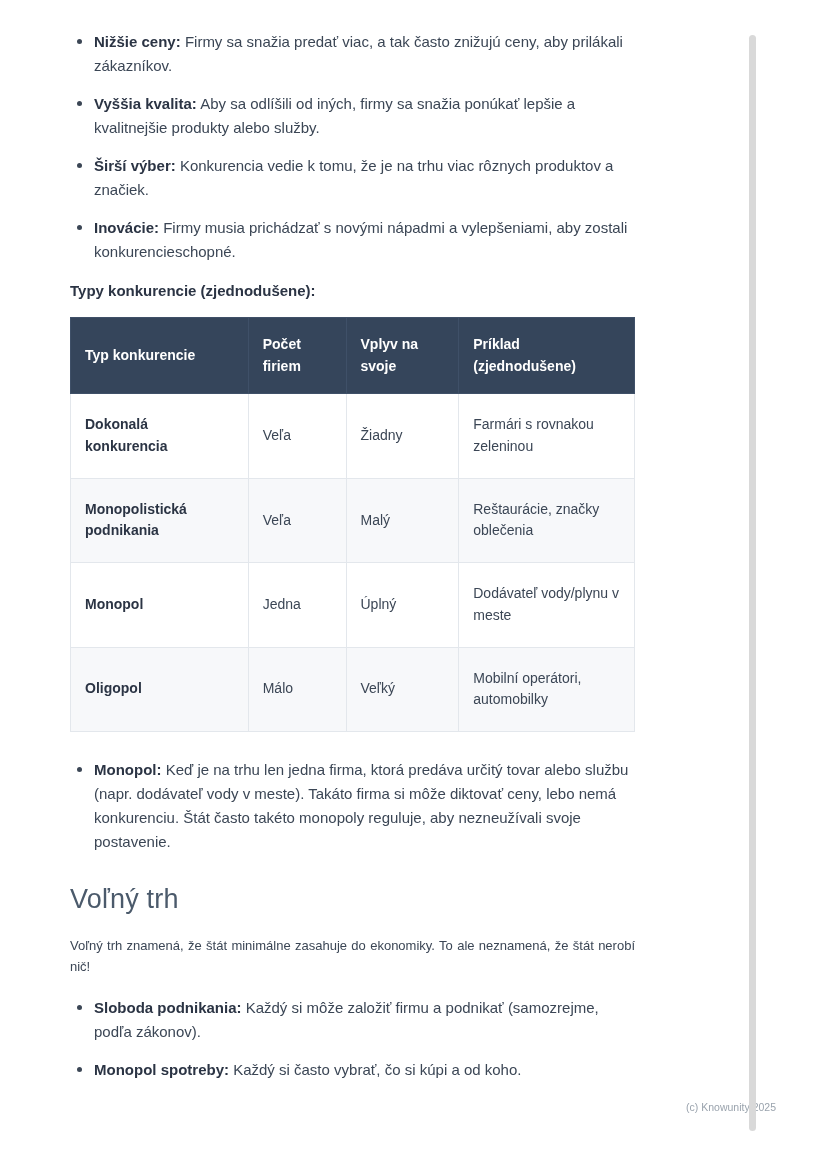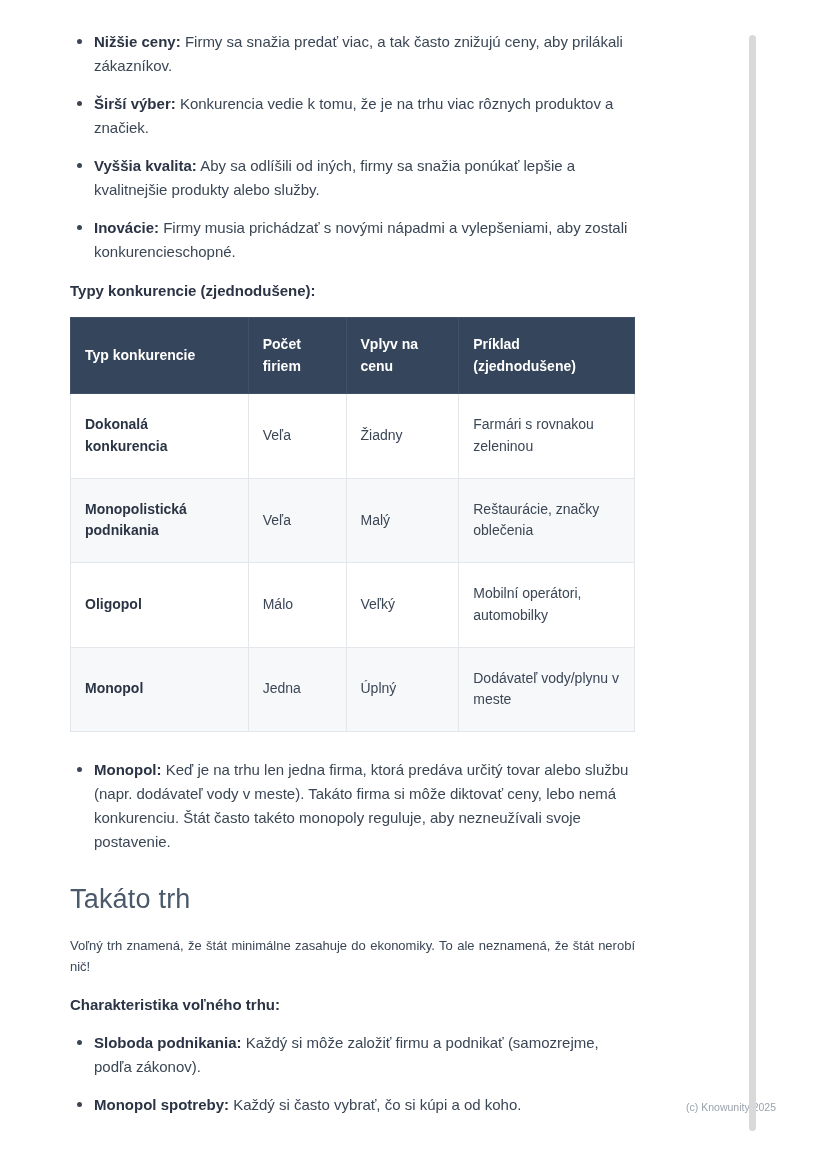--- a/index.html
+++ b/index.html
@@ -119,83 +119,82 @@
 <div class="page">
   <div class="content">
 
     <ul class="bullets">
       <li>
         <span class="bullet-dot"></span>
         <span class="lead">Nižšie ceny:</span><span> Firmy sa snažia predať viac, a tak často znižujú ceny, aby prilákali zákazníkov.</span>
       </li>
       <li>
         <span class="bullet-dot"></span>
+        <span class="lead">Vyššia kvalita:</span><span> Aby sa odlíšili od iných, firmy sa snažia ponúkať lepšie a kvalitnejšie produkty alebo služby.</span>
+      </li>
+      <li>
+        <span class="bullet-dot"></span>
         <span class="lead">Širší výber:</span><span> Konkurencia vedie k tomu, že je na trhu viac rôznych produktov a značiek.</span>
-      </li>
-      <li>
-        <span class="bullet-dot"></span>
-        <span class="lead">Vyššia kvalita:</span><span> Aby sa odlíšili od iných, firmy sa snažia ponúkať lepšie a kvalitnejšie produkty alebo služby.</span>
       </li>
       <li>
         <span class="bullet-dot"></span>
         <span class="lead">Inovácie:</span><span> Firmy musia prichádzať s novými nápadmi a vylepšeniami, aby zostali konkurencieschopné.</span>
       </li>
     </ul>
 
     <div class="section-label">Typy konkurencie (zjednodušene):</div>
 
     <table class="comp-table">
       <thead>
         <tr>
           <th class="col-w1">Typ konkurencie</th>
           <th class="col-w2">Počet firiem</th>
-          <th class="col-w3">Vplyv na cenu</th>
+          <th class="col-w3">Vplyv na svoje</th>
           <th class="col-w4">Príklad (zjednodušene)</th>
         </tr>
       </thead>
       <tbody>
         <tr>
           <td class="col-type">Dokonalá konkurencia</td>
           <td>Veľa</td>
           <td>Žiadny</td>
           <td>Farmári s rovnakou zeleninou</td>
         </tr>
         <tr>
           <td class="col-type">Monopolistická podnikania</td>
           <td>Veľa</td>
           <td>Malý</td>
           <td>Reštaurácie, značky oblečenia</td>
         </tr>
         <tr>
+          <td class="col-type">Monopol</td>
+          <td>Jedna</td>
+          <td>Úplný</td>
+          <td>Dodávateľ vody/plynu v meste</td>
+        </tr>
+        <tr>
           <td class="col-type">Oligopol</td>
           <td>Málo</td>
           <td>Veľký</td>
           <td>Mobilní operátori, automobilky</td>
         </tr>
-        <tr>
-          <td class="col-type">Monopol</td>
-          <td>Jedna</td>
-          <td>Úplný</td>
-          <td>Dodávateľ vody/plynu v meste</td>
-        </tr>
       </tbody>
     </table>
 
     <ul class="bullets">
       <li>
         <span class="bullet-dot"></span>
         <span class="lead">Monopol:</span><span> Keď je na trhu len jedna firma, ktorá predáva určitý tovar alebo službu (napr. dodávateľ vody v meste). Takáto firma si môže diktovať ceny, lebo nemá konkurenciu. Štát často takéto monopoly reguluje, aby nezneužívali svoje postavenie.</span>
       </li>
     </ul>
 
-    <h2 class="free-market">Takáto trh</h2>
+    <h2 class="free-market">Voľný trh</h2>
 
     <p class="justified">Voľný trh znamená, že štát minimálne zasahuje do ekonomiky. To ale neznamená, že štát nerobí nič!</p>
 
-    <div class="section-label">Charakteristika voľného trhu:</div>
 
     <ul class="bullets">
       <li>
         <span class="bullet-dot"></span>
         <span class="lead">Sloboda podnikania:</span><span> Každý si môže založiť firmu a podnikať (samozrejme, podľa zákonov).</span>
       </li>
       <li>
         <span class="bullet-dot"></span>
         <span class="lead">Monopol spotreby:</span><span> Každý si často vybrať, čo si kúpi a od koho.</span>
       </li>

